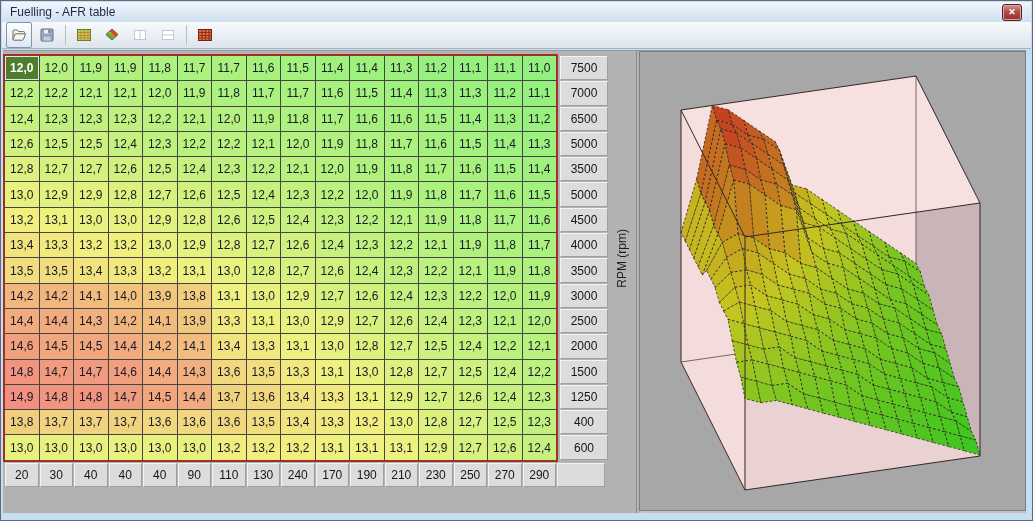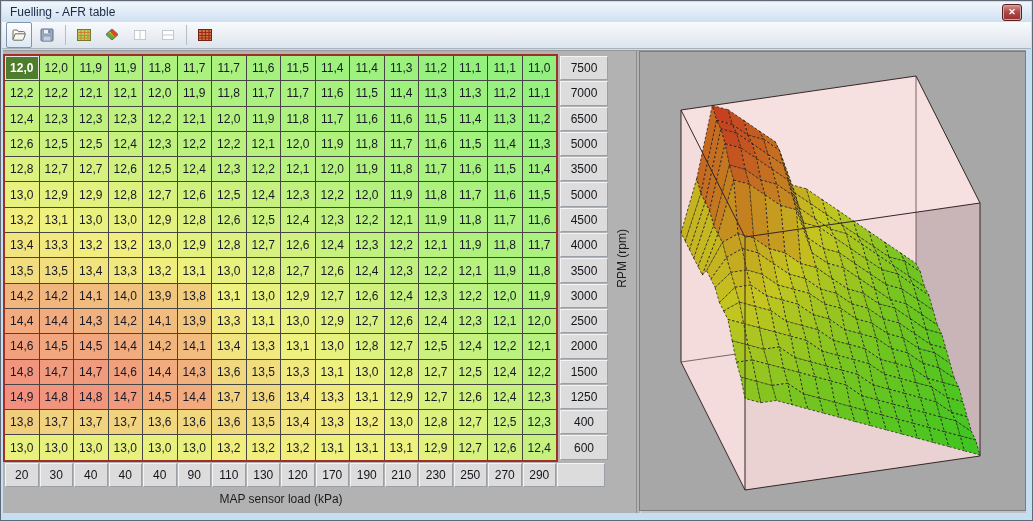--- a/index.html
+++ b/index.html
@@ -379,31 +379,30 @@
         </div>
       <div class="map-row" id="map-row">
           <div class="axis-cell">20</div>
           <div class="axis-cell">30</div>
           <div class="axis-cell">40</div>
           <div class="axis-cell">40</div>
           <div class="axis-cell">40</div>
           <div class="axis-cell">90</div>
           <div class="axis-cell">110</div>
           <div class="axis-cell">130</div>
-          <div class="axis-cell">120</div>
+          <div class="axis-cell">240</div>
           <div class="axis-cell">170</div>
           <div class="axis-cell">190</div>
           <div class="axis-cell">210</div>
           <div class="axis-cell">230</div>
           <div class="axis-cell">250</div>
           <div class="axis-cell">270</div>
           <div class="axis-cell">290</div>
           <div class="axis-cell"></div>
         </div>
-      <div class="map-label">MAP sensor load (kPa)</div>
     </div>
     <div class="vdivider"></div>
     <div class="plot-panel">
       <svg id="plot3d" width="385" height="456" viewBox="0 0 385 456" style="position:absolute;left:2px;top:2px;">
           <path d="M39 308 L274 274 L338 402 L103 436 Z" fill="#ead2d2" stroke="none"></path>
           <path d="M274 22 L338 149 L338 402 L274 274 Z" fill="#c9b5b7" stroke="none"></path>
           <path d="M39 56 L274 22 L274 274 L39 308 Z" fill="#f4dcdc" stroke="none"></path>
           <path d="M39 56 L103 183 L103 436 L39 308 Z" fill="#f4dcdc" stroke="none"></path>
           <path d="M39 56 L274 22 L338 149 L103 183 Z" fill="#f6e0e0" stroke="none"></path>
           <path d="M274 22 V274 M39 308 L274 274 M274 274 L338 402" fill="none" stroke="#5a4545" stroke-width="0.8"></path>

